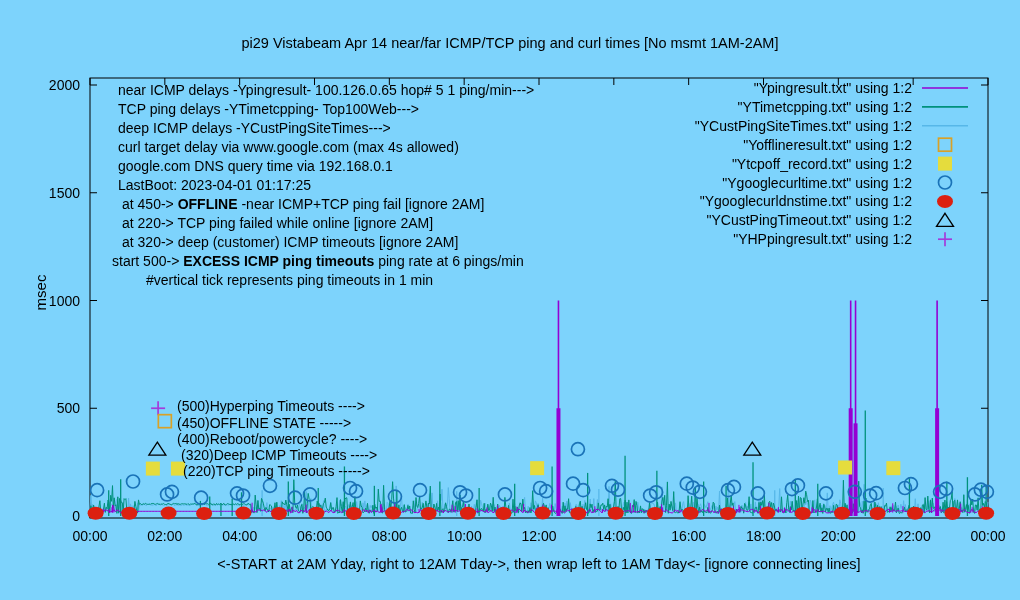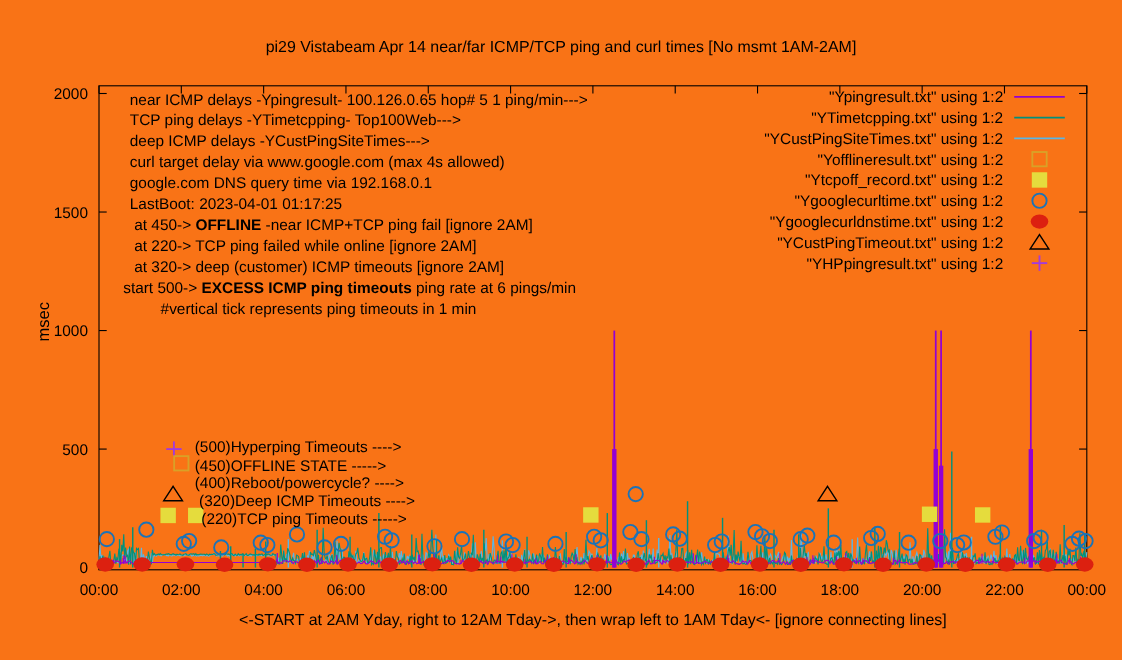--- a/index.html
+++ b/index.html
@@ -1,17 +1,17 @@
 <!DOCTYPE html>
 <html><head>
 <meta charset="utf-8">
 <style>
   html,body{margin:0;padding:0;background:#ffffff;}
   .stage{
-    position:relative;width:1020px;height:600px;background:#f97316;overflow:hidden;
+    position:relative;width:1020px;height:600px;background:#7dd3fc;overflow:hidden;
     font-family:"Liberation Sans",sans-serif;color:#000;
   }
   .title{
     position:absolute;top:35px;left:0;width:1020px;text-align:center;
     font-size:14.5px;
   }
   .xlabel{
     position:absolute;top:556px;left:0;width:1078px;text-align:center;
     font-size:14.5px;
   }

